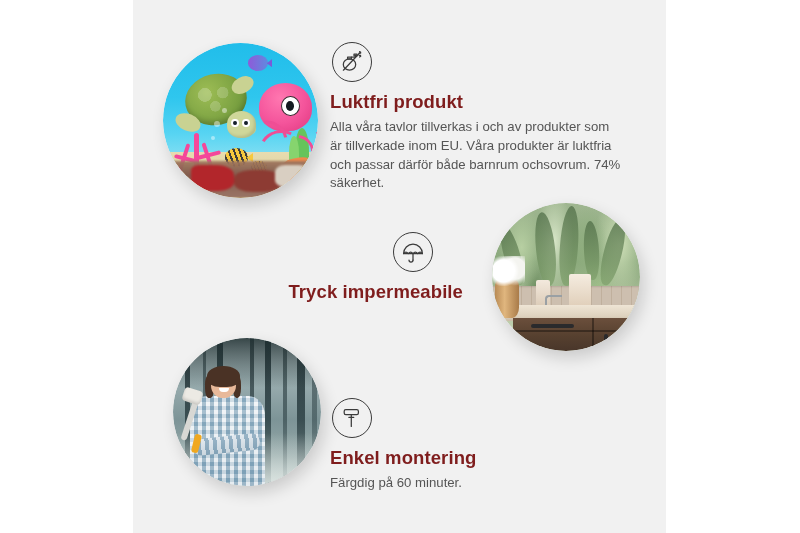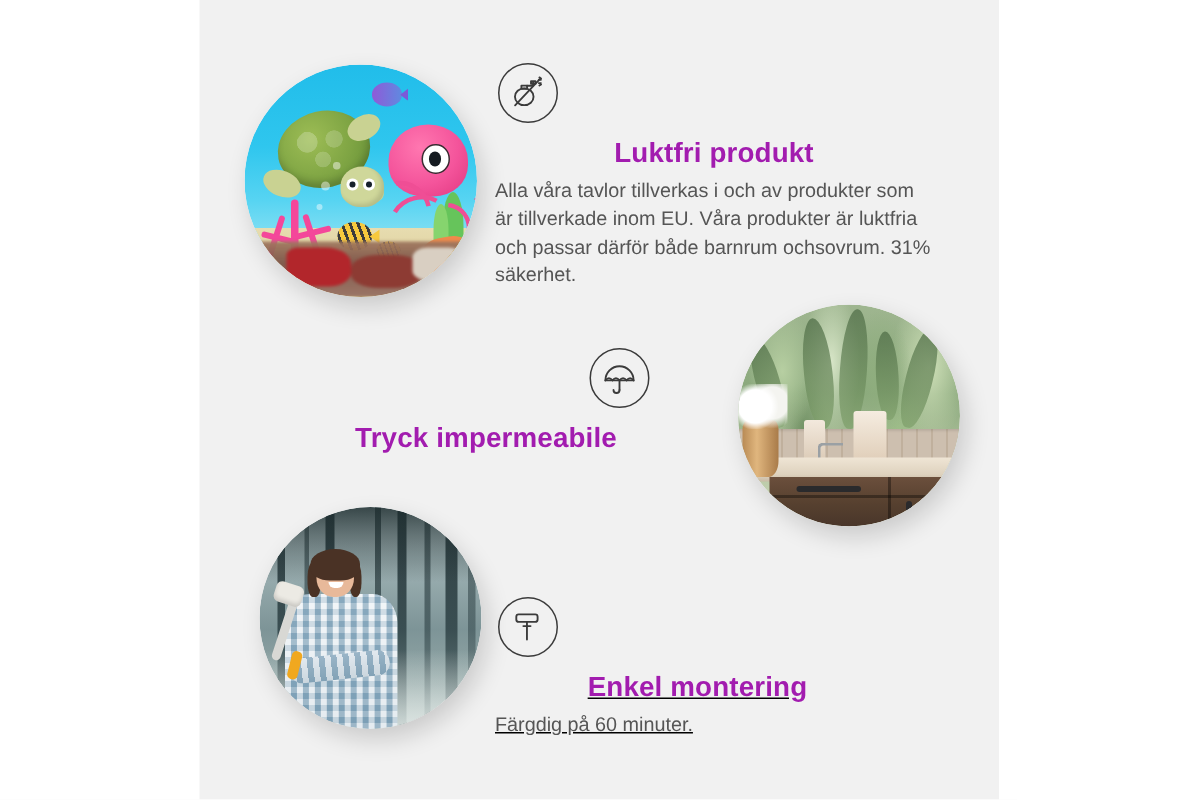--- a/index.html
+++ b/index.html
@@ -216,44 +216,43 @@
     width: 38px; height: 38px;
     border: 1.6px solid #3b3b3b;
     border-radius: 50%;
     display: flex; align-items: center; justify-content: center;
   }
   .icon-circle svg { display: block; }
 
   .feature-title {
     font-size: 18.5px;
     font-weight: bold;
-    color: #a21caf;
+    color: #7f1d1d;
     letter-spacing: .1px;
     margin: 9px 0 5px 0;
     line-height: 1.2;
-    text-align: center;
   }
   .feature-desc {
     font-size: 13.2px;
     color: #555555;
     line-height: 1.42;
     margin: 0;
   }
 
   
   #feature-odourless { left: 330px; top: 42px; width: 292px; text-align: left; }
   #feature-odourless .icon-circle { margin-left: 2px; }
 
   
   #feature-waterproof { left: 185px; top: 232px; width: 278px; text-align: right; }
   #feature-waterproof .icon-wrap { display: flex; justify-content: flex-end; }
   #feature-waterproof .icon-circle { margin-right: 30px; }
 
   
-  #feature-easy-mount { left: 330px; top: 398px; width: 270px; text-align: left; text-decoration: underline; }
+  #feature-easy-mount { left: 330px; top: 398px; width: 270px; text-align: left; }
   #feature-easy-mount .icon-circle { margin-left: 2px; }
 </style>
 </head>
 <body>
 
 <div id="stage">
 
   <div class="panel"></div>
 
   <div class="photo-circle" id="circle-underwater">
@@ -365,21 +364,21 @@
 
           <path d="M15.0 5.2 h3.0 v1.6 h-3.0 z"></path>
 
           <path d="M20.2 4.2 h1.4 M20.2 6.4 h1.4 M20.6 2.6 l1.1 .7 M20.6 8.0 l1.1 -.7"></path>
 
           <path d="M4.4 21.2 L20.4 4.2"></path>
         </svg>
       </div>
     </div>
     <div class="feature-title">Luktfri produkt</div>
-    <p class="feature-desc">Alla våra tavlor tillverkas i och av produkter som är tillverkade inom EU. Våra produkter är luktfria och passar därför både barnrum ochsovrum. 31% säkerhet.</p>
+    <p class="feature-desc">Alla våra tavlor tillverkas i och av produkter som är tillverkade inom EU. Våra produkter är luktfria och passar därför både barnrum ochsovrum. 74% säkerhet.</p>
   </div>
 
   <div class="feature" id="feature-waterproof">
     <div class="icon-wrap">
       <div class="icon-circle">
         <svg width="24" height="24" viewBox="0 0 24 24" fill="none" stroke="#3b3b3b" stroke-width="1.25" stroke-linecap="round" stroke-linejoin="round">
 
           <path d="M2.6 13.6 A9.4 9.4 0 0 1 21.4 13.6 Z"></path>
 
           <path d="M2.6 13.6 q2.35 -3.0 4.7 0 q2.35 -3.0 4.7 0 q2.35 -3.0 4.7 0 q2.35 -3.0 4.7 0"></path>

